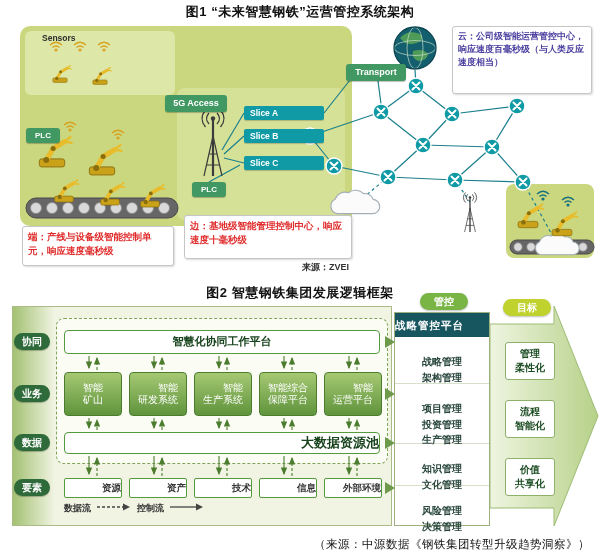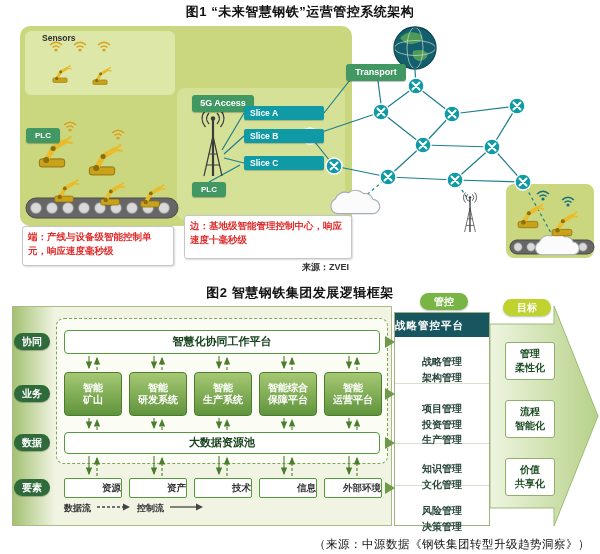--- a/index.html
+++ b/index.html
@@ -16,24 +16,24 @@
          padding-left:6px;border-radius:2px;box-shadow:0 1px 1px rgba(0,0,0,.2)}
   .note{background:#fff;border:1px solid #c6c6c6;border-radius:3px;padding:3px 5px;font-weight:bold;
         line-height:1.45;box-shadow:1px 1px 2px rgba(0,0,0,.15)}
   .note.red{color:#e02b2b;font-size:9.5px}
   .note.blue{color:#4a3f9f;font-size:9px}
   .pill{background:#2f6b3a;color:#fff;font-weight:bold;font-size:10px;text-align:center;
         border-radius:9px;line-height:17px;height:17px;box-shadow:0 1px 1px rgba(0,0,0,.25)}
   .platformbox{background:#fff;border:1.5px solid #569a3e;border-radius:4px;text-align:center;
         line-height:21px;font-weight:bold;font-size:11px;color:#17421c}
   .sysbox{background:linear-gradient(180deg,#a6c873,#5f943c);border:1px solid #4c7d2f;border-radius:4px;
-        color:#fff;font-weight:bold;font-size:10px;display:flex;align-items:center;justify-content:center;
-        text-align:center;line-height:1.25;padding:2px;white-space:pre-line}
-  .poolbox{background:#fff;border:1.3px solid #569a3e;border-radius:4px;text-align:center;
-        line-height:19px;font-weight:bold;font-size:11px;color:#17421c}
+        color:#fff;font-weight:normal;font-size:10px;display:flex;align-items:center;justify-content:center;
+        text-align:right;line-height:1.25;padding:2px;white-space:pre-line}
+  .poolbox{background:#fff;border:1.3px solid #569a3e;border-radius:4px;text-align:right;
+        line-height:19px;font-weight:bold;font-size:13px;color:#17421c}
   .elembox{background:#fff;border:1px solid #569a3e;border-radius:2px;color:#333;font-weight:bold;
         font-size:9.5px;text-align:right;line-height:18px}
   .tag{color:#fff;font-weight:bold;font-size:10px;text-align:center;border-radius:9px;line-height:17px;
         height:17px;box-shadow:0 1px 2px rgba(0,0,0,.25)}
   .mhead{background:#17555f;color:#fff;font-weight:bold;font-size:10.5px;text-align:left;
         line-height:24px;height:24px;letter-spacing:1px}
   .mgroup{white-space:pre-line;text-align:center;font-weight:bold;font-size:10px;color:#28463c;
         line-height:1.55;padding-top:17px}
   .goalbox{background:#fff;border:1px solid #8fb06a;border-radius:3px;color:#1d4d23;font-weight:bold;
         font-size:10px;text-align:center;white-space:pre-line;display:flex;align-items:center;
@@ -168,27 +168,28 @@
       <use href="#wifi" transform="translate(118,138)"></use>
     </g>
     <g style="color:#15707c">
       <use href="#wifi" transform="translate(543,199)"></use>
       <use href="#wifi" transform="translate(568,205)"></use>
     </g>
   </svg>
 
   <div class="abs fig-title" style="top:3px">图1 “未来智慧钢铁”运营管控系统架构</div>
   <div class="abs" style="left:42px;top:33px;font-size:8.5px;font-weight:bold;color:#2e2e2e">Sensors</div>
-  <div class="abs glabel" style="left:192px;top:95px;width:62px;height:17px;line-height:17px;font-size:9px">5G Access</div>
+  <div class="abs glabel" style="left:165px;top:95px;width:62px;height:17px;line-height:17px;font-size:9px">5G Access</div>
   <div class="abs glabel" style="left:346px;top:64px;width:60px;height:17px;line-height:17px;font-size:9px">Transport</div>
   <div class="abs glabel" style="left:26px;top:128px;width:34px;height:15px;line-height:15px;font-size:8px">PLC</div>
   <div class="abs glabel" style="left:192px;top:182px;width:34px;height:15px;line-height:15px;font-size:8px">PLC</div>
   <div class="abs slice" style="left:244px;top:106px;width:80px">Slice A</div>
   <div class="abs slice" style="left:244px;top:129px;width:80px">Slice B</div>
   <div class="abs slice" style="left:244px;top:156px;width:80px">Slice C</div>
+  <div class="abs note blue" style="left:452px;top:26px;width:140px;height:68px">云：公司级智能运营管控中心，响应速度百毫秒级（与人类反应速度相当）</div>
   <div class="abs note red" style="left:22px;top:226px;width:152px;height:40px">端：产线与设备级智能控制单元，响应速度毫秒级</div>
   <div class="abs note red" style="left:184px;top:215px;width:168px;height:44px">边：基地级智能管理控制中心，响应速度十毫秒级</div>
   <div class="abs" style="left:302px;top:261px;font-size:9px;color:#333;font-weight:600">来源：ZVEI</div>
 
   <div class="abs fig-title" style="top:284px">图2 智慧钢铁集团发展逻辑框架</div>
 
   <div class="abs" style="left:12px;top:306px;width:380px;height:220px;background:#f1f4e3;border:1px solid #aabb88">
     <div style="position:absolute;left:0;top:0;width:42px;height:100%;background:linear-gradient(90deg,#a3c172,rgba(241,244,227,0))"></div>
   </div>
   <div class="abs" style="left:56px;top:318px;width:332px;height:146px;border:1.5px dashed #7da457;border-radius:8px;background:#fbfcf4"></div>

